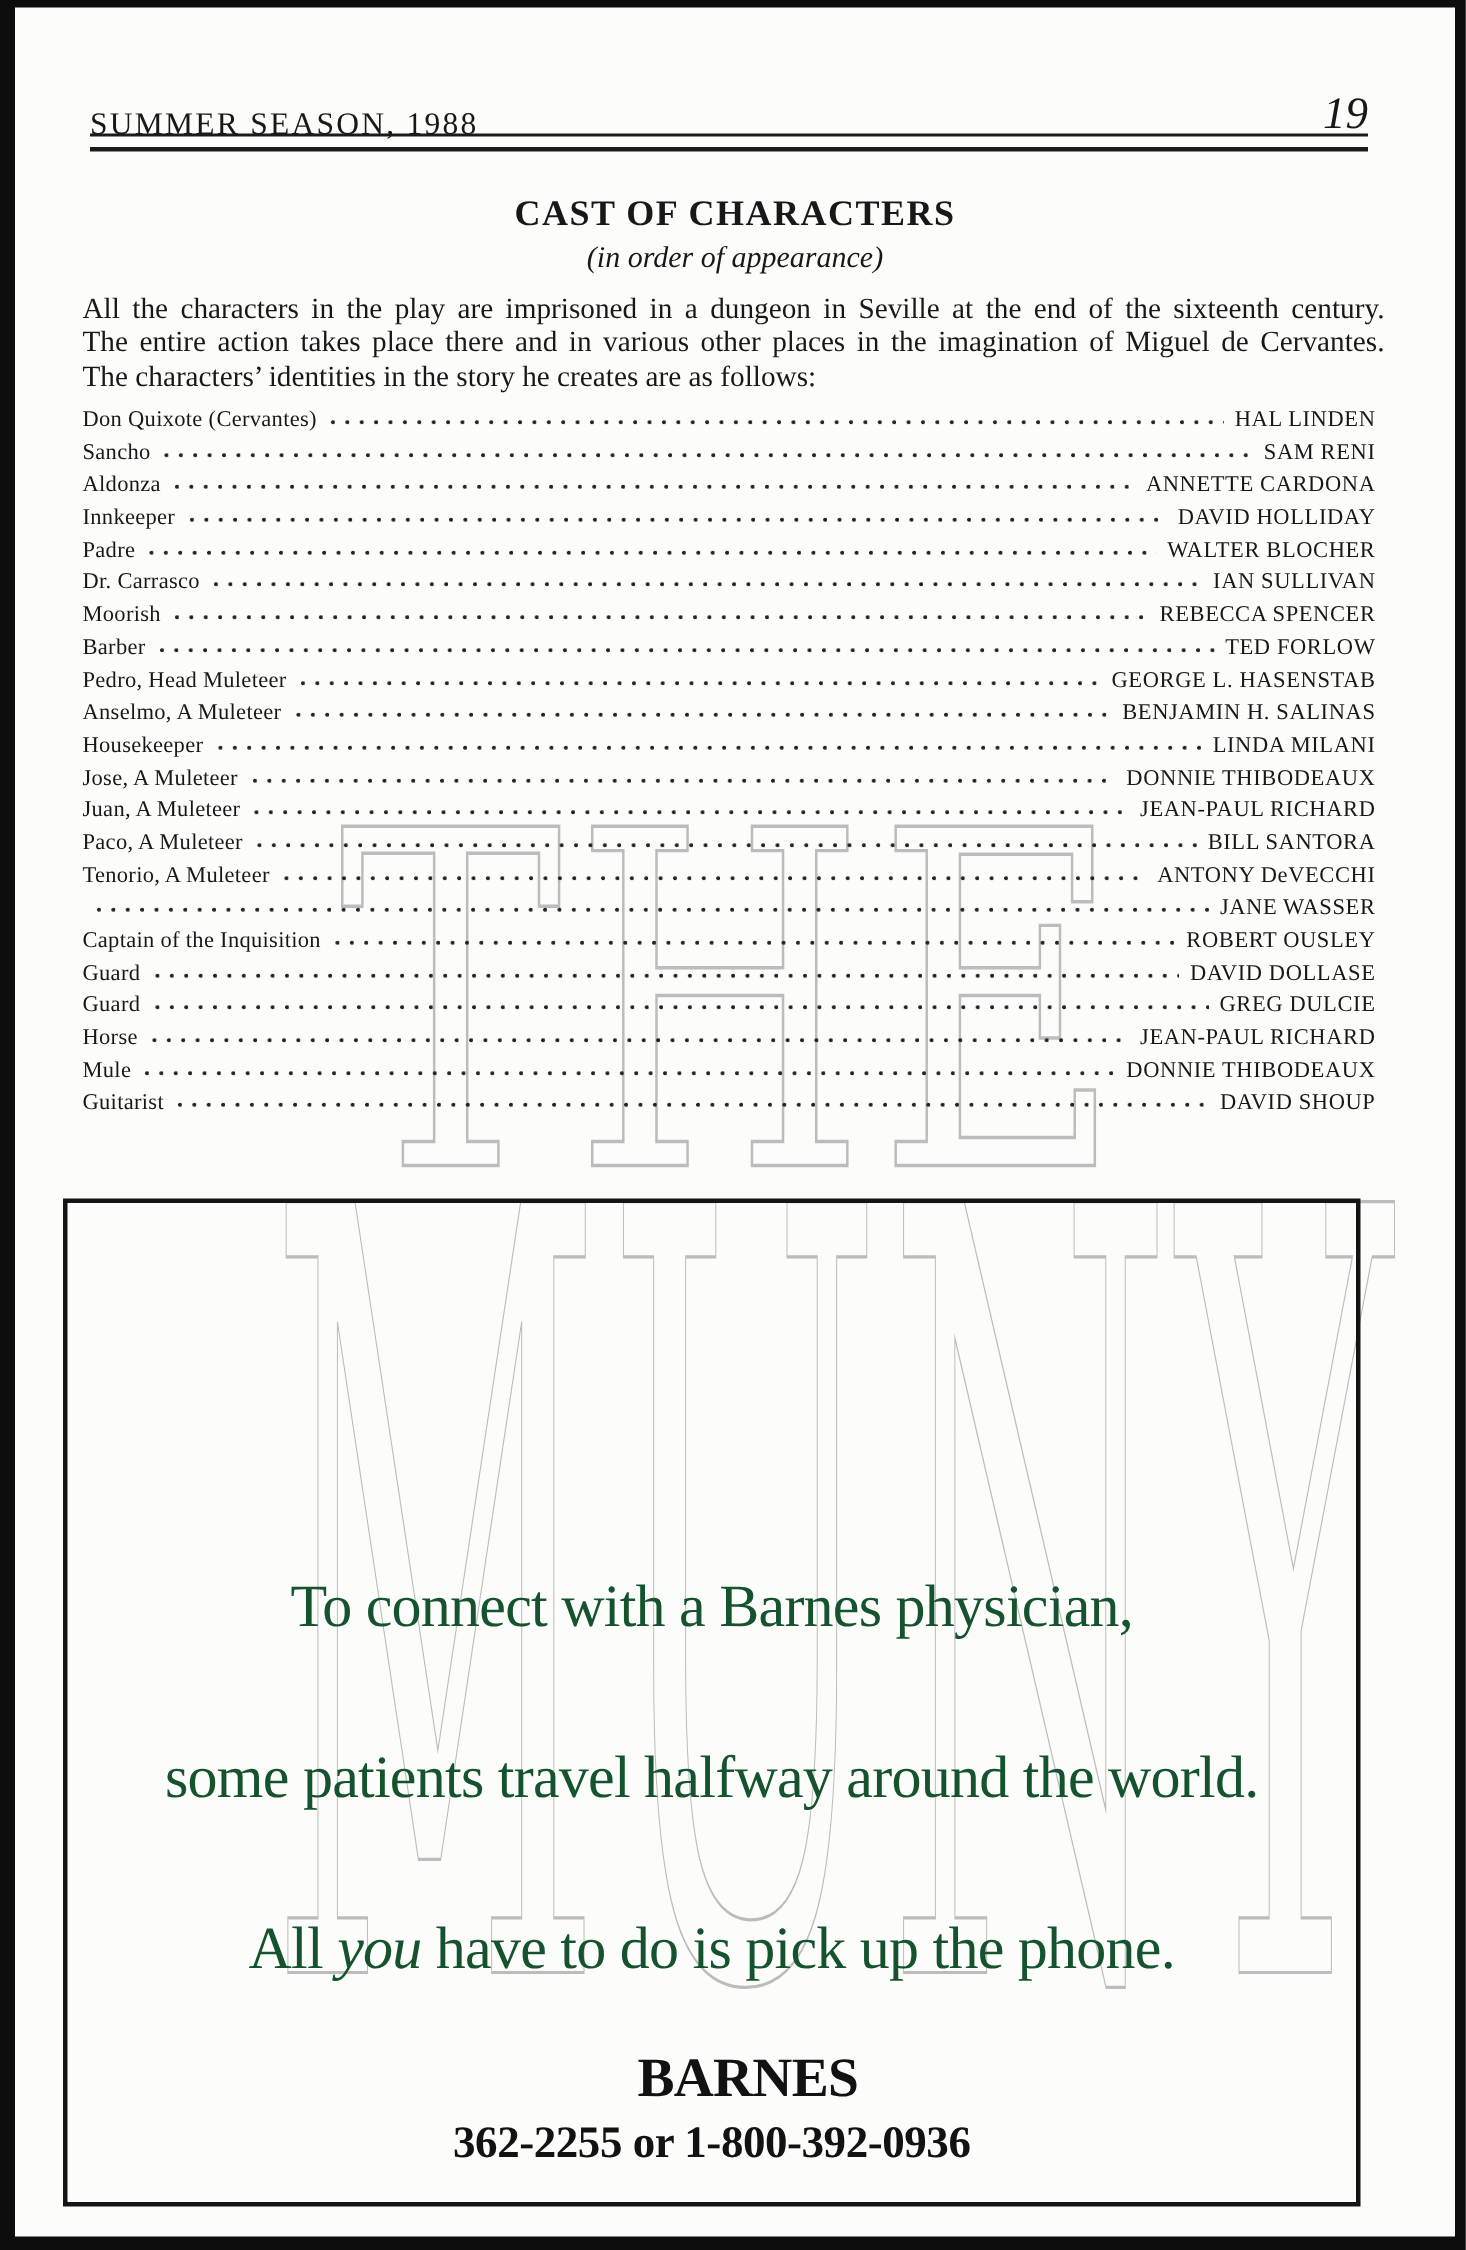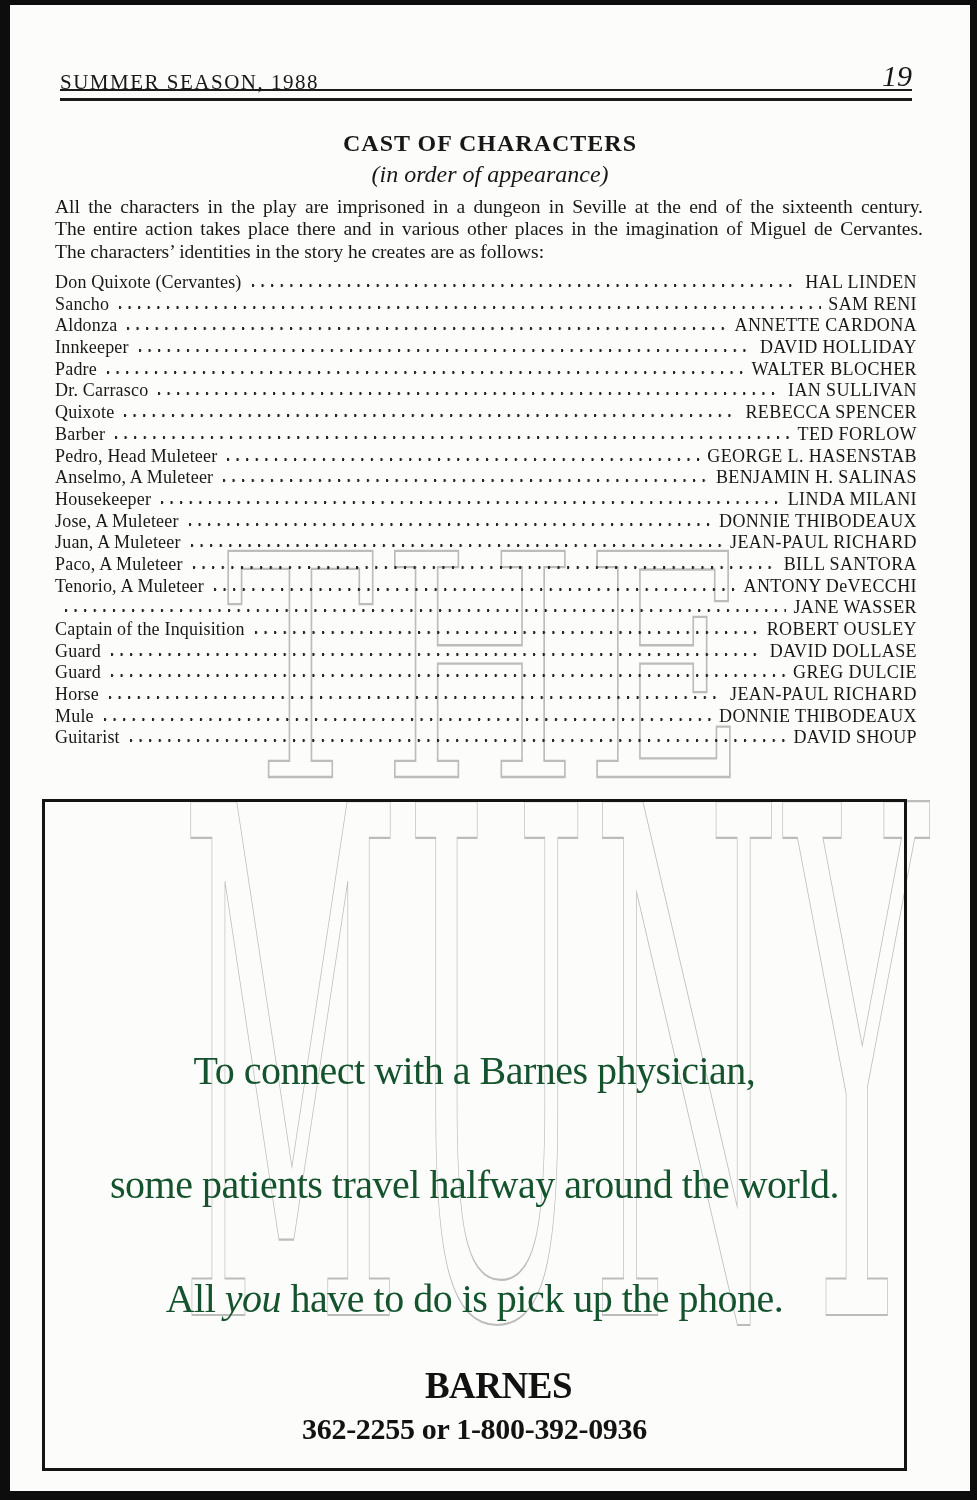--- a/index.html
+++ b/index.html
@@ -58,21 +58,21 @@
     text-align: center;
     font-size: 24px;
     font-weight: bold;
     letter-spacing: 1px;
     z-index: 2;
   }
   .subtitle {
     position: absolute;
     left: 45px; top: 156px; width: 870px;
     text-align: center;
-    font-size: 24px;
+    font-size: 20px;
     font-style: italic;
     z-index: 2;
   }
   
   .intro {
     position: absolute;
     left: 45px; top: 191px; width: 868px;
     font-size: 19.5px;
     line-height: 22.4px;
     z-index: 2;
@@ -82,21 +82,21 @@
   
   .cast-list {
     position: absolute;
     left: 45px; top: 267px; width: 862px;
     z-index: 2;
   }
   .cast-row {
     display: flex;
     align-items: baseline;
     height: 21.7px;
-    font-size: 18px;
+    font-size: 15px;
     text-align: center;
   }
   .cast-role { white-space: nowrap; letter-spacing: 0.2px; }
   .cast-actor { white-space: nowrap; letter-spacing: 0.4px; }
   .leader {
     flex: 1 1 auto;
     height: 5px;
     margin: 0 7px 3px 9px;
     background-image: radial-gradient(circle at 2px 2.5px, #232323 1.15px, rgba(0,0,0,0) 1.5px);
     background-size: 9.6px 5px;
@@ -202,21 +202,21 @@
     <span class="cast-actor">WALTER BLOCHER</span>
   </div>
 
   <div class="cast-row">
     <span class="cast-role">Dr. Carrasco</span>
     <span class="leader"></span>
     <span class="cast-actor">IAN SULLIVAN</span>
   </div>
 
   <div class="cast-row">
-    <span class="cast-role">Quixote</span>
+    <span class="cast-role">Moorish</span>
     <span class="leader"></span>
     <span class="cast-actor">REBECCA SPENCER</span>
   </div>
 
   <div class="cast-row">
     <span class="cast-role">Barber</span>
     <span class="leader"></span>
     <span class="cast-actor">TED FORLOW</span>
   </div>
 

